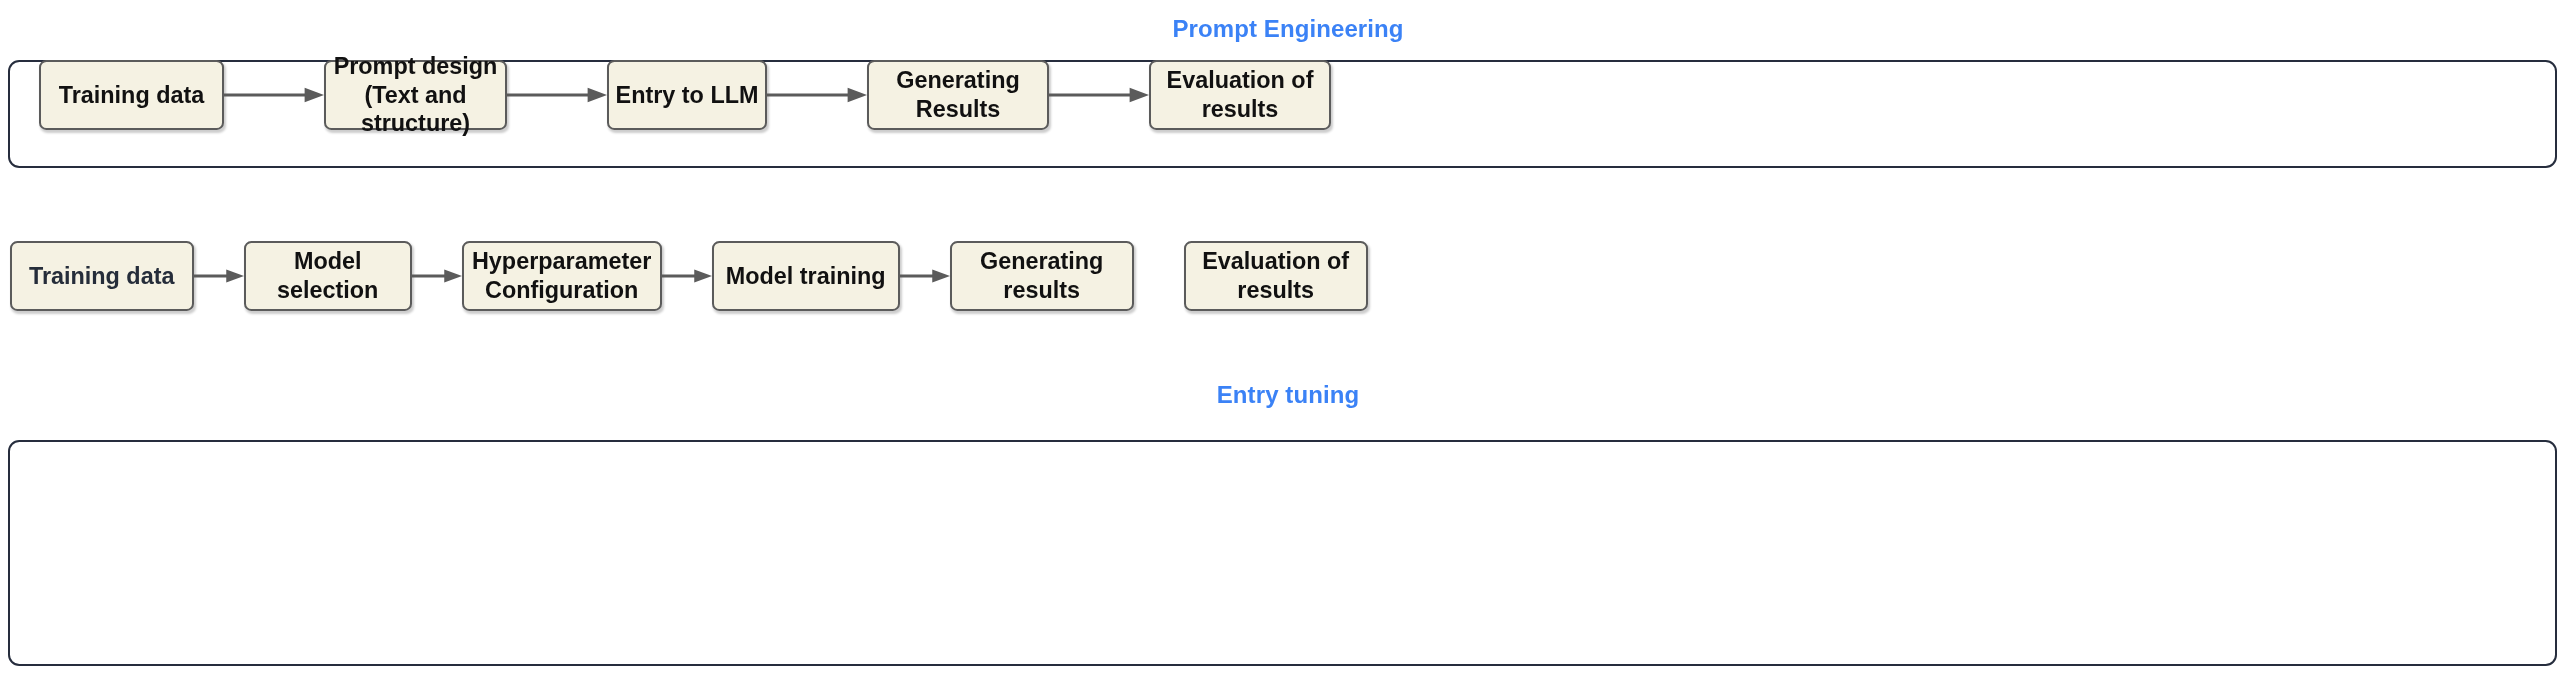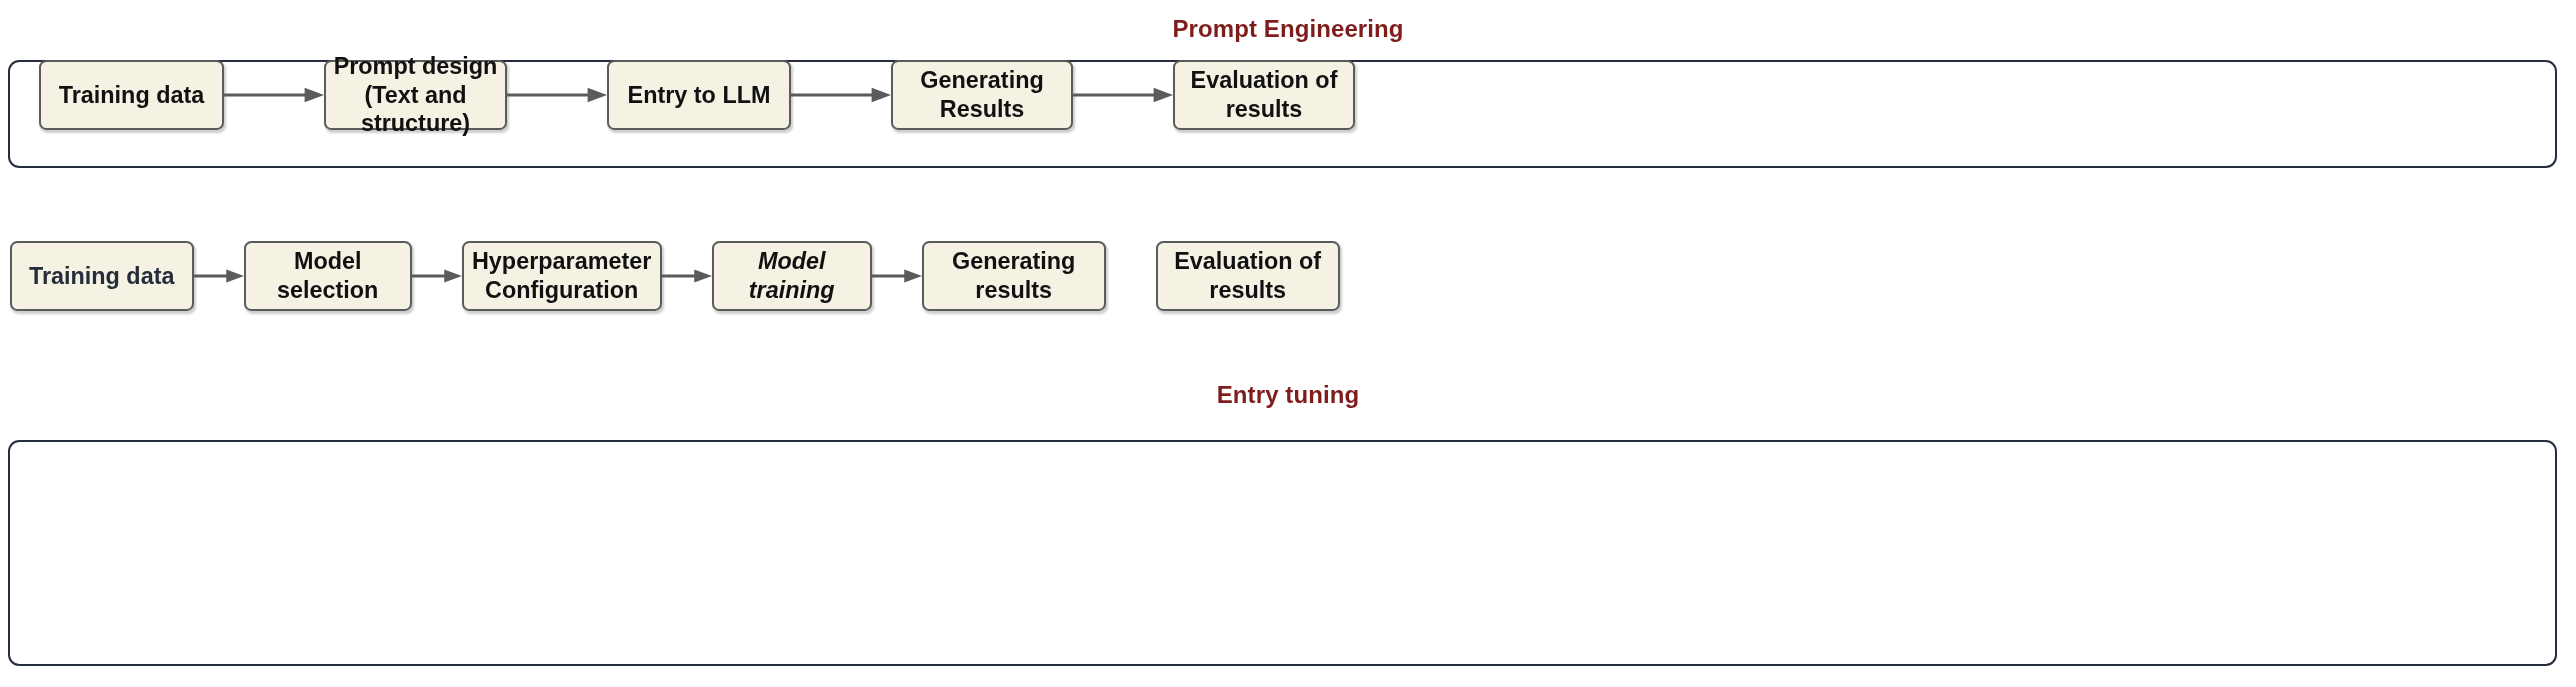--- a/index.html
+++ b/index.html
@@ -23,21 +23,21 @@
   }
 
   
   .section-title {
     position: absolute;
     left: 0;
     width: 2576px;
     text-align: center;
     font-size: 24px;
     font-weight: bold;
-    color: #7f1d1d;
+    color: #3b82f6;
     letter-spacing: 0.1px;
     white-space: nowrap;
   }
   #title-prompt-engineering { top: 14.5px; }
   #title-fine-tuning        { top: 381px; }
 
   
   .flow-container {
     position: absolute;
     box-sizing: border-box;
@@ -96,28 +96,28 @@
     padding: 0 5px;
     flex: none;
     height: 70px;
   }
   .node.dark-text { color: #252d3a; }
   .node .nl { display: block; }
 
   
   .w-train-1   { width: 185px; }
   .w-prompt    { width: 183px; }
-  .w-entry     { width: 184px; }
+  .w-entry     { width: 160px; }
   .w-genres-1  { width: 182px; }
   .w-evalres-1 { width: 182px; }
 
   .w-train-2   { width: 184px; }
   .w-modsel    { width: 168px; }
   .w-hyper     { width: 200px; }
-  .w-modtrain  { width: 160px; font-style: italic; }
+  .w-modtrain  { width: 188px; }
   .w-genres-2  { width: 184px; }
   .w-evalres-2 { width: 184px; }
 
   
   .arrow {
     flex: none;
     display: flex;
     align-items: center;
     height: 70px;
   }

